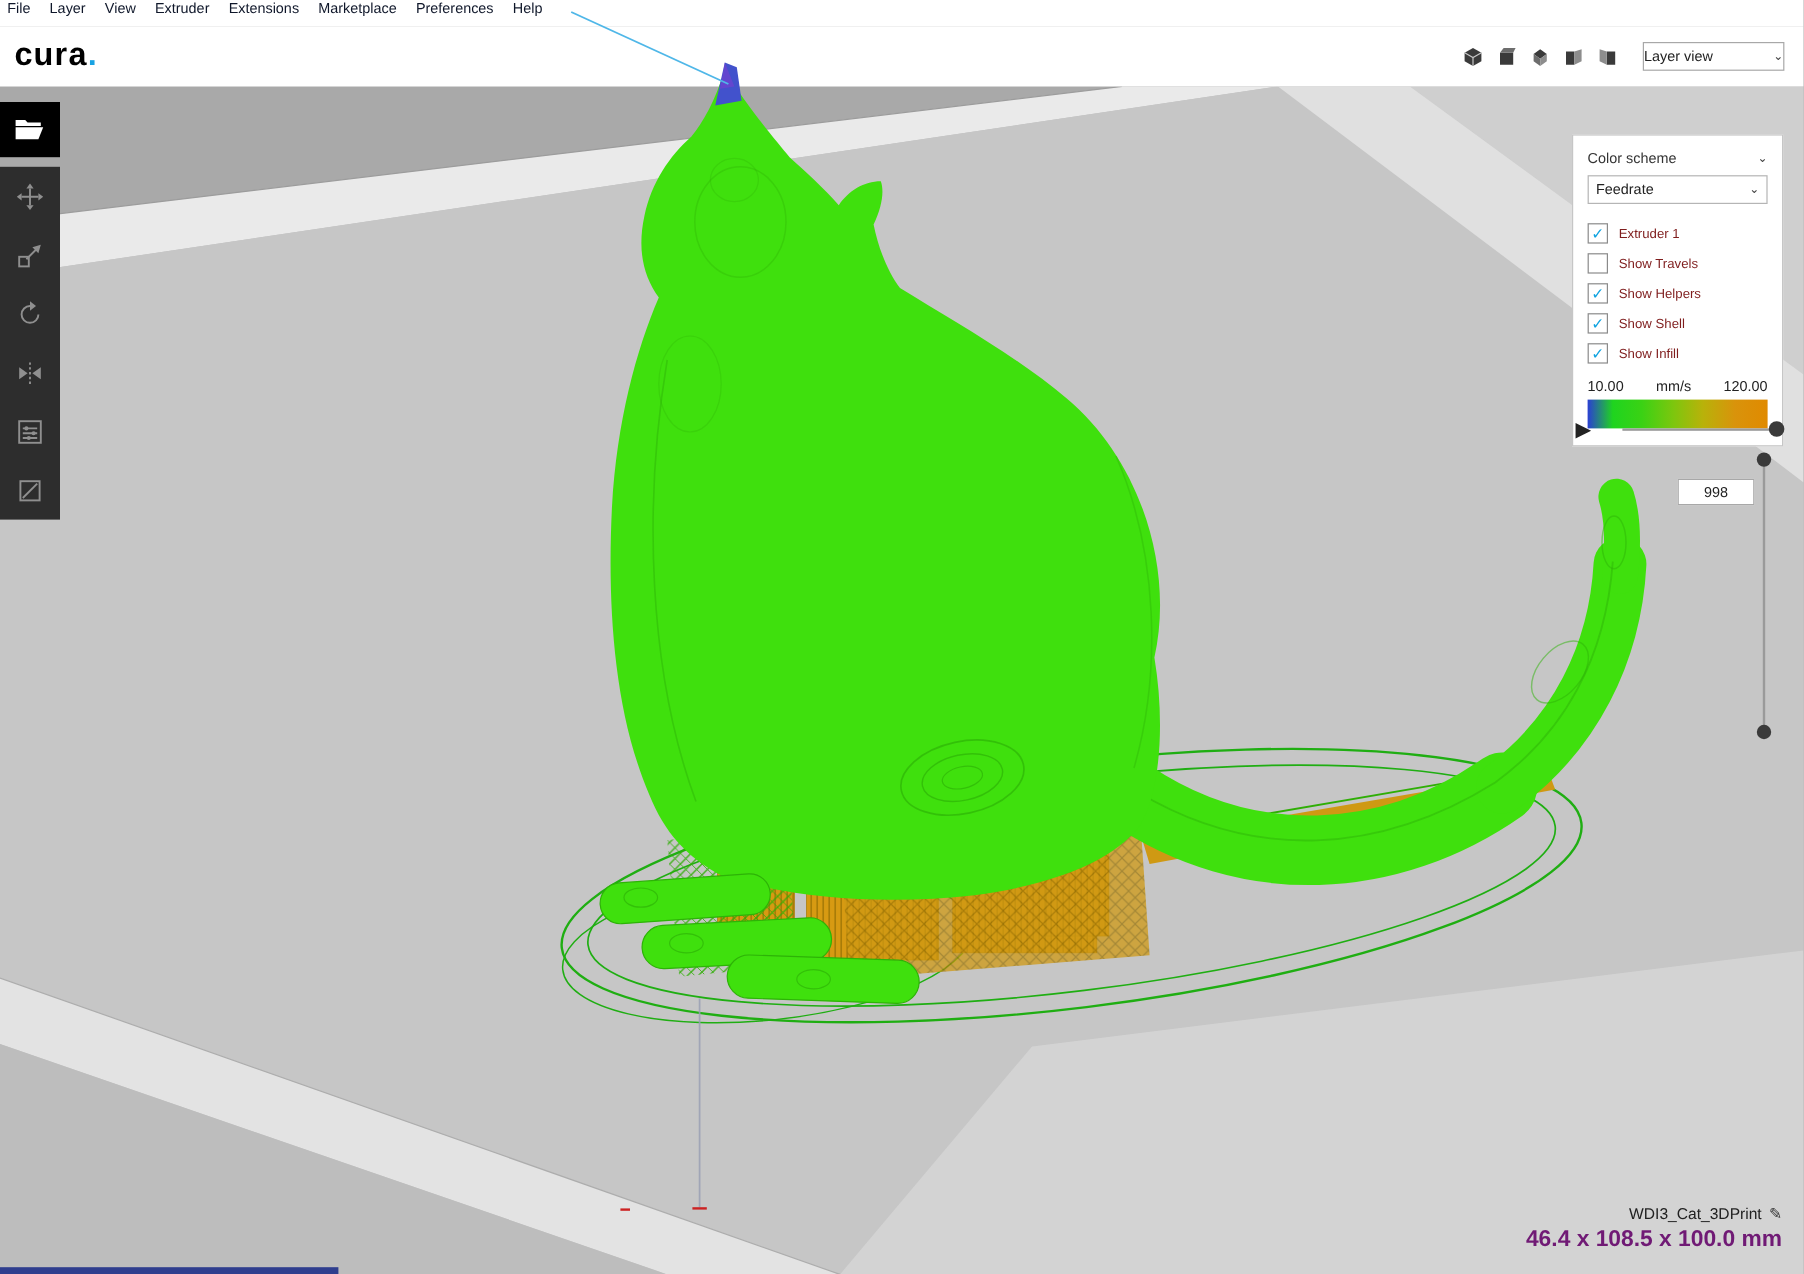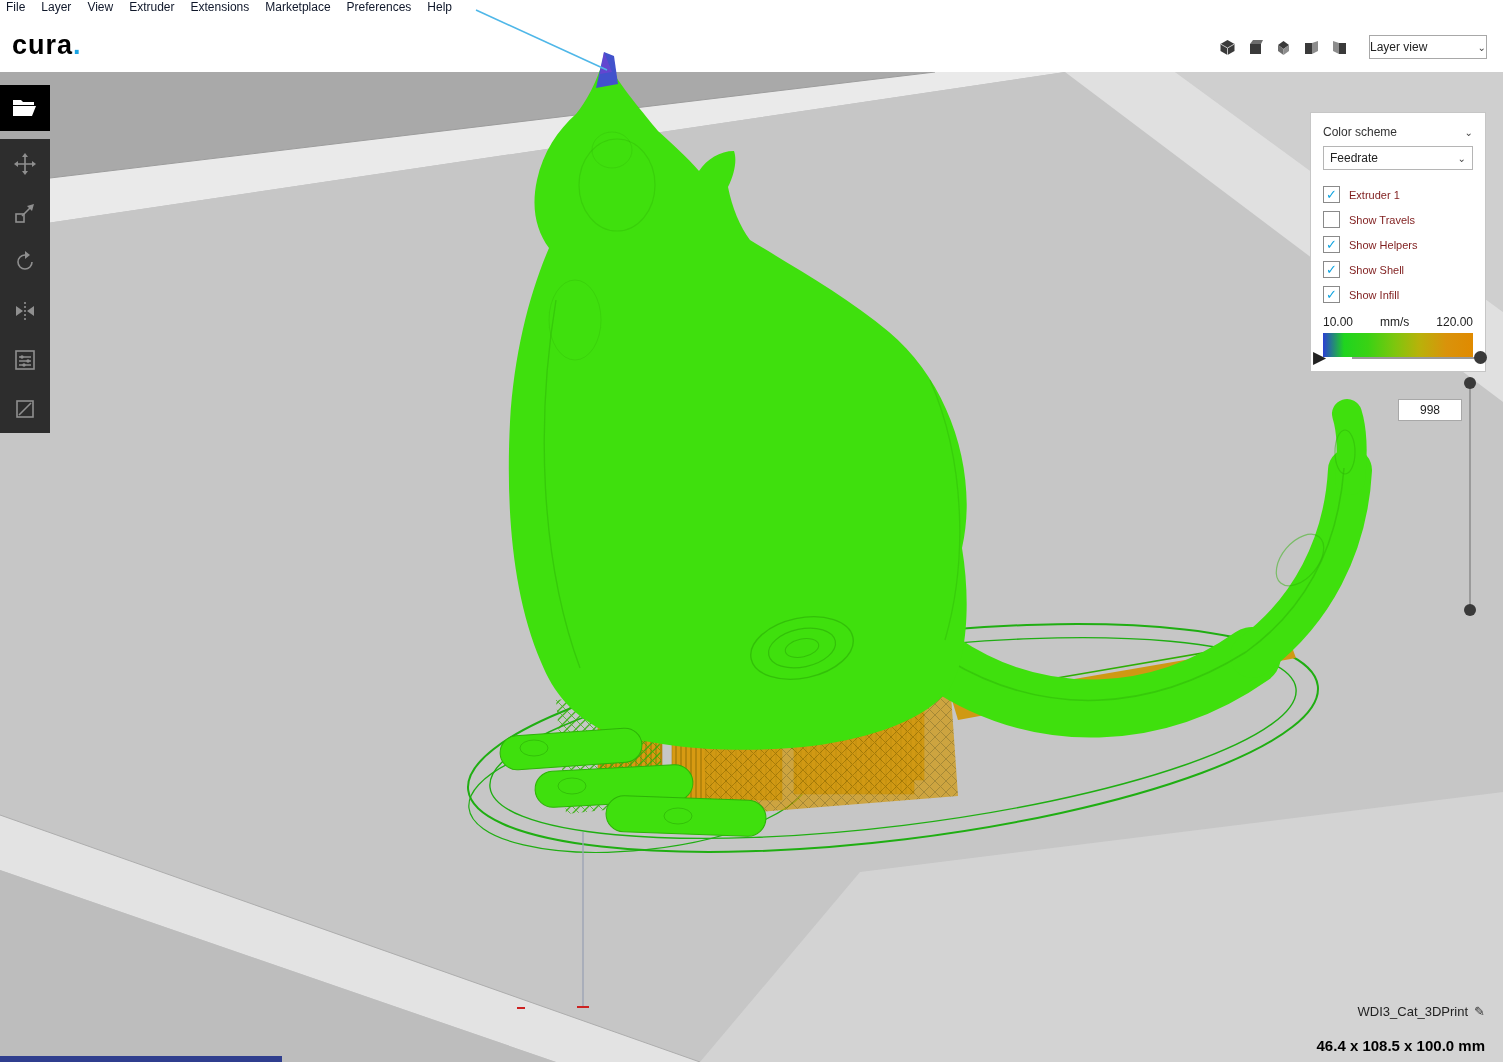--- a/index.html
+++ b/index.html
@@ -62,21 +62,21 @@
   .v-slider { position:absolute; left:1469px; top:383px; width:2px; height:227px; background:#9a9a9a; z-index:2; }
   .v-handle-top { position:absolute; left:1464px; top:377px; width:12px; height:12px; border-radius:50%;
     background:#3a3a3a; z-index:3; cursor:pointer; }
   .v-handle-bottom { position:absolute; left:1464px; top:604px; width:12px; height:12px; border-radius:50%;
     background:#3a3a3a; z-index:3; cursor:pointer; }
 
   
   .model-info { position:absolute; right:18px; top:1004px; text-align:right; z-index:2; }
   .model-name-row { font-size:13px; font-weight:normal; color:#222; }
   .pencil { font-size:13px; color:#333; margin-left:6px; cursor:pointer; }
-  .model-dims { font-size:15px; font-weight:bold; color:#000000; margin-top:18px; }
+  .model-dims { font-size:19px; font-weight:bold; color:#701a75; margin-top:3px; }
 
   .blue-strip { position:absolute; left:0; top:1056px; width:282px; height:6px; background:#2f3e8e; z-index:2; }
 
   
   .plate-svg { position:absolute; left:0; top:72px; z-index:0; }
   .model-svg { position:absolute; left:0; top:0; z-index:5; pointer-events:none; }
 </style>
 </head>
 <body>
 

